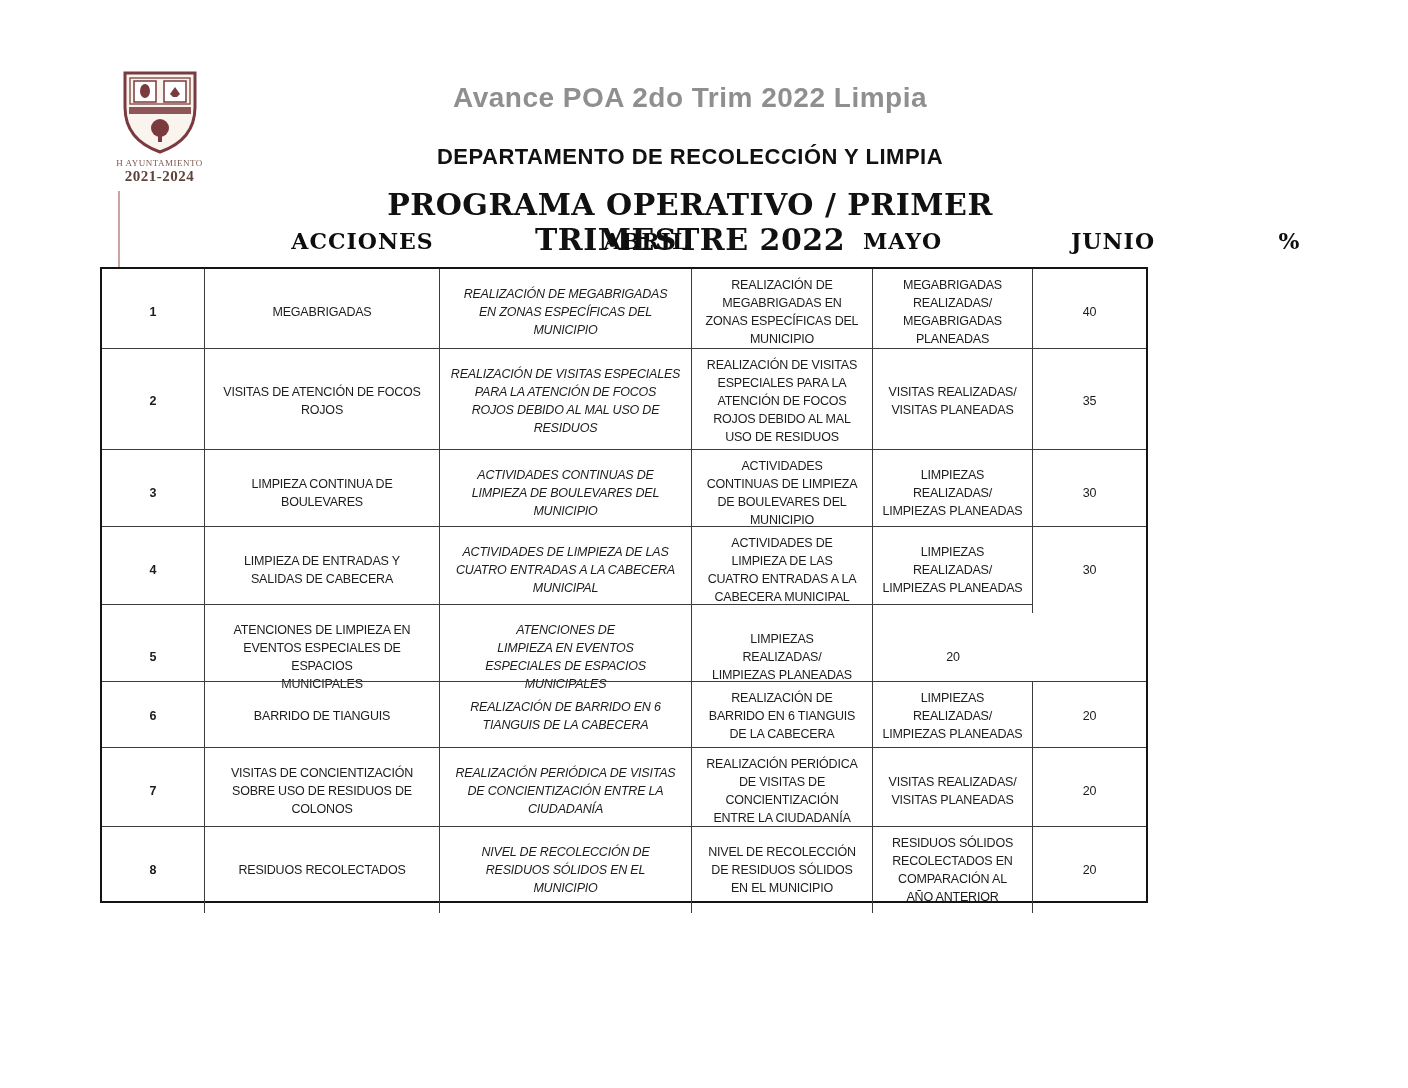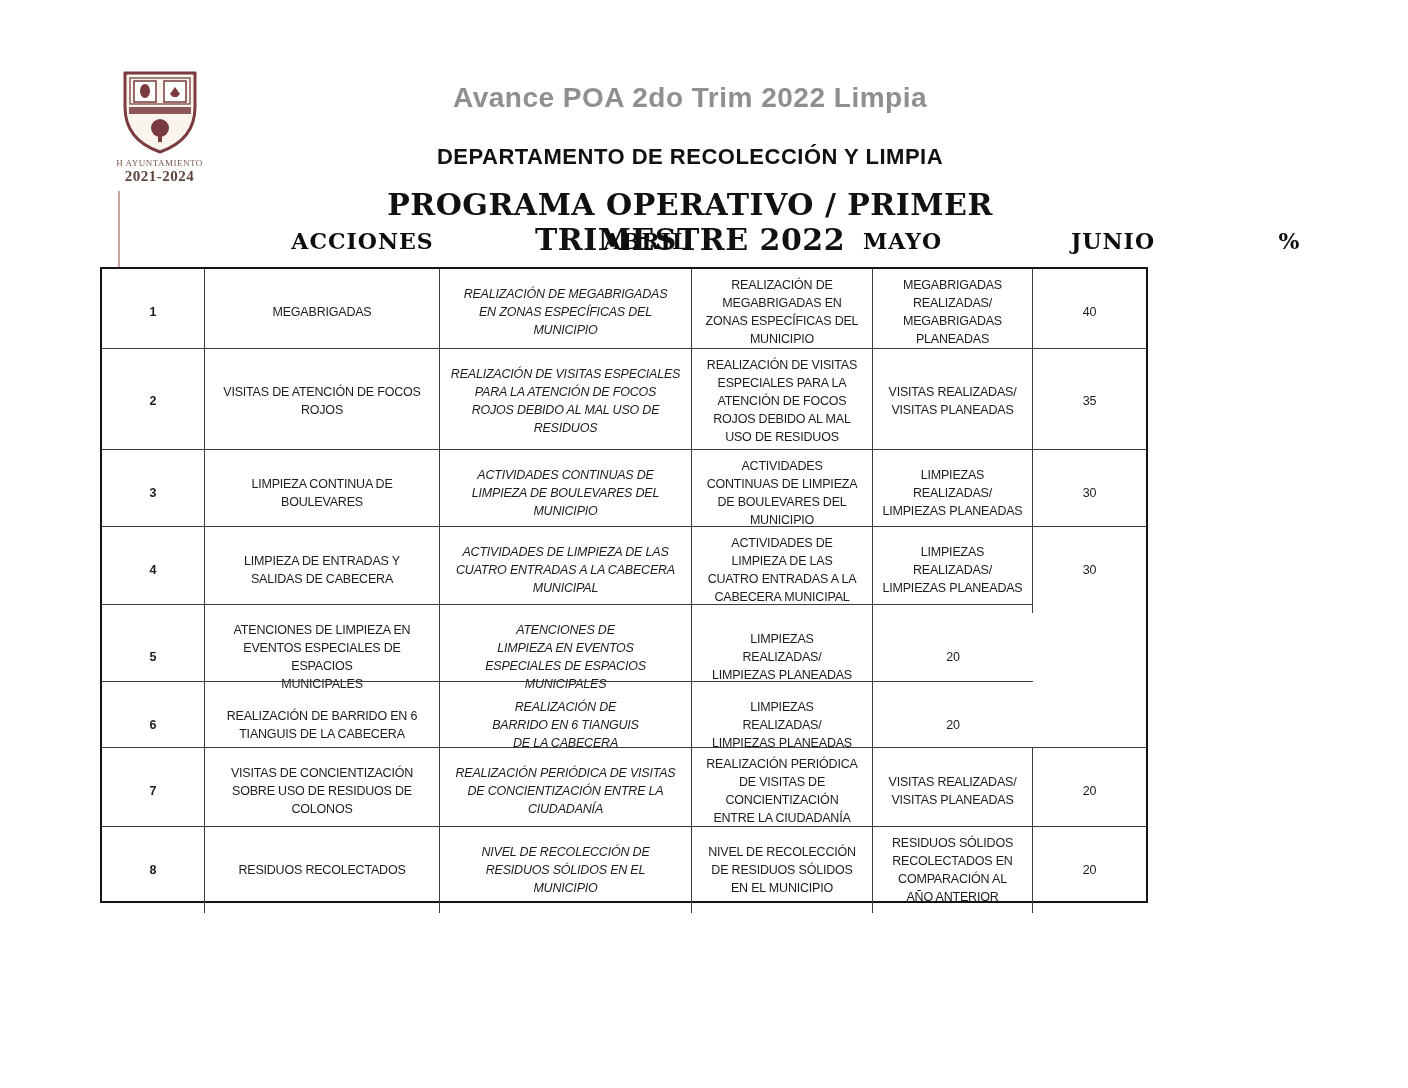--- a/index.html
+++ b/index.html
@@ -225,20 +225,21 @@
 ESPECIALES DE ESPACIOS
 MUNICIPALES</div>
       <div>LIMPIEZAS
 REALIZADAS/
 LIMPIEZAS PLANEADAS</div>
       <div class="cell-pct">20</div>
     </div>
 
     <div class="t-row">
       <div class="cell-num">6</div>
+      <div>BARRIDO DE TIANGUIS</div>
       <div>REALIZACIÓN DE BARRIDO EN 6
 TIANGUIS DE LA CABECERA</div>
       <div>REALIZACIÓN DE
 BARRIDO EN 6 TIANGUIS
 DE LA CABECERA</div>
       <div>LIMPIEZAS
 REALIZADAS/
 LIMPIEZAS PLANEADAS</div>
       <div class="cell-pct">20</div>
     </div>

